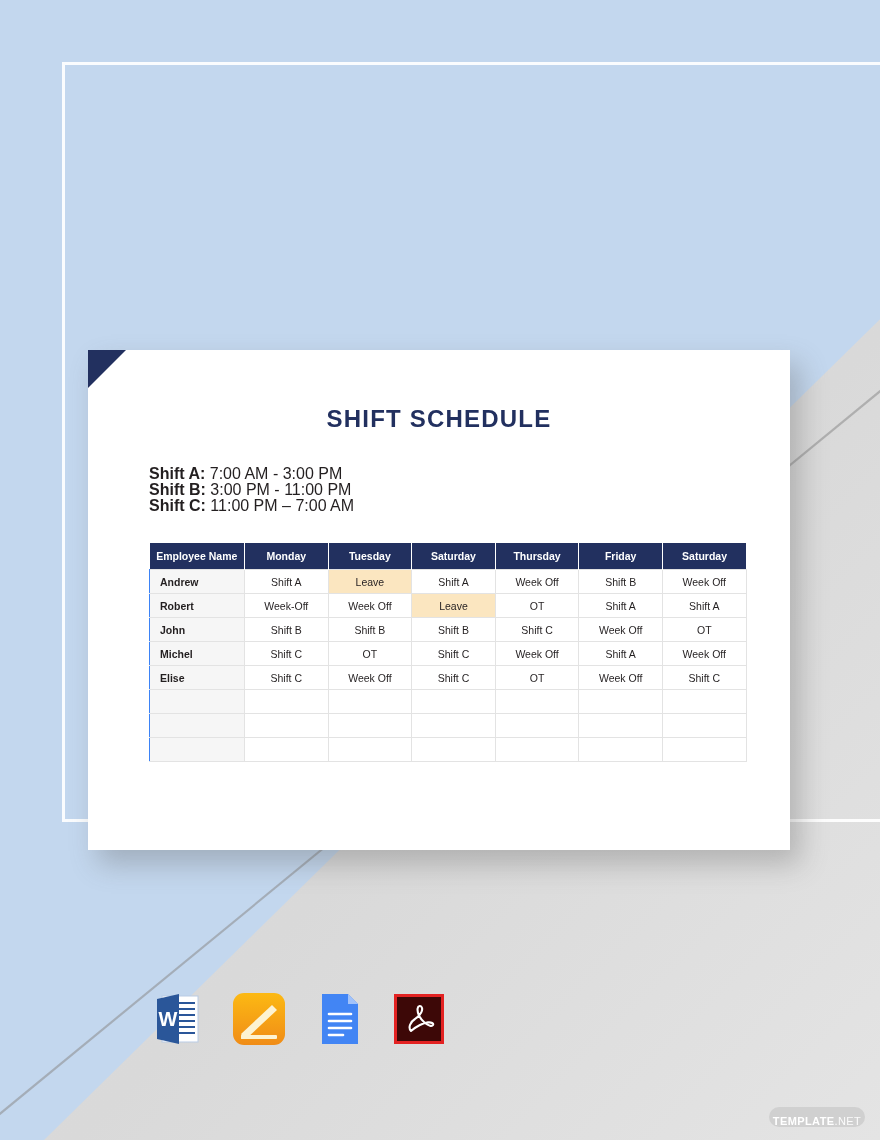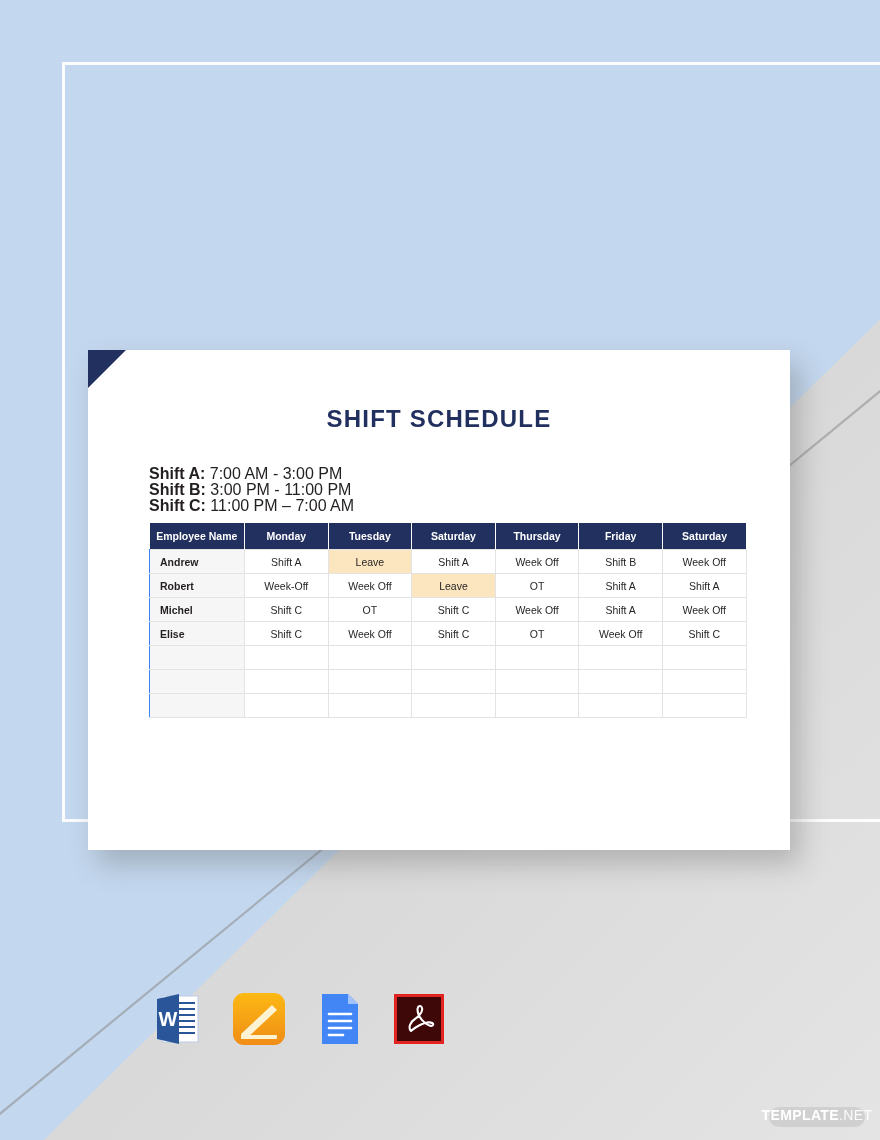--- a/index.html
+++ b/index.html
@@ -68,21 +68,21 @@
     font-size:16px;
     color:#231f20;
     line-height:16.2px;
   }
   .legend div{white-space:nowrap;}
   .legend b{font-weight:bold;}
 
   
   .tbl-wrap{
     position:absolute;
-    left:61px;top:173px;
+    left:61px;top:193px;
     width:597px;
   }
   table{
     border-collapse:collapse;
     width:597px;
     table-layout:fixed;
     font-size:10.5px;
     color:#231f20;
   }
   thead th{
@@ -129,22 +129,22 @@
   }
   .icon-box{width:62px;height:62px;position:relative;}
 
   
   .watermark{
     position:absolute;
     left:769px;top:1107px;
     width:96px;height:20px;
     border-radius:10px;
     background:#d0d0d0;
-    display:flex;align-items:flex-start;justify-content:center;
-    font-size:14px;letter-spacing:.4px;
+    display:flex;align-items:flex-end;justify-content:center;
+    font-size:11px;letter-spacing:.4px;
     color:#ffffff;
   }
   .watermark .wm-a{font-weight:bold;}
   .watermark .wm-b{font-weight:normal;opacity:.92;}
 </style>
 </head>
 <body>
 
 <div class="stage">
 
@@ -209,20 +209,29 @@
                 <td>Week Off</td>
               </tr>
               <tr>
                 <td class="name">Robert</td>
                 <td>Week-Off</td>
                 <td>Week Off</td>
                 <td class="leave">Leave</td>
                 <td>OT</td>
                 <td>Shift A</td>
                 <td>Shift A</td>
+              </tr>
+              <tr>
+                <td class="name">John</td>
+                <td>Shift B</td>
+                <td>Shift B</td>
+                <td>Shift B</td>
+                <td>Shift C</td>
+                <td>Week Off</td>
+                <td>OT</td>
               </tr>
               <tr>
                 <td class="name">Michel</td>
                 <td>Shift C</td>
                 <td>OT</td>
                 <td>Shift C</td>
                 <td>Week Off</td>
                 <td>Shift A</td>
                 <td>Week Off</td>
               </tr>

